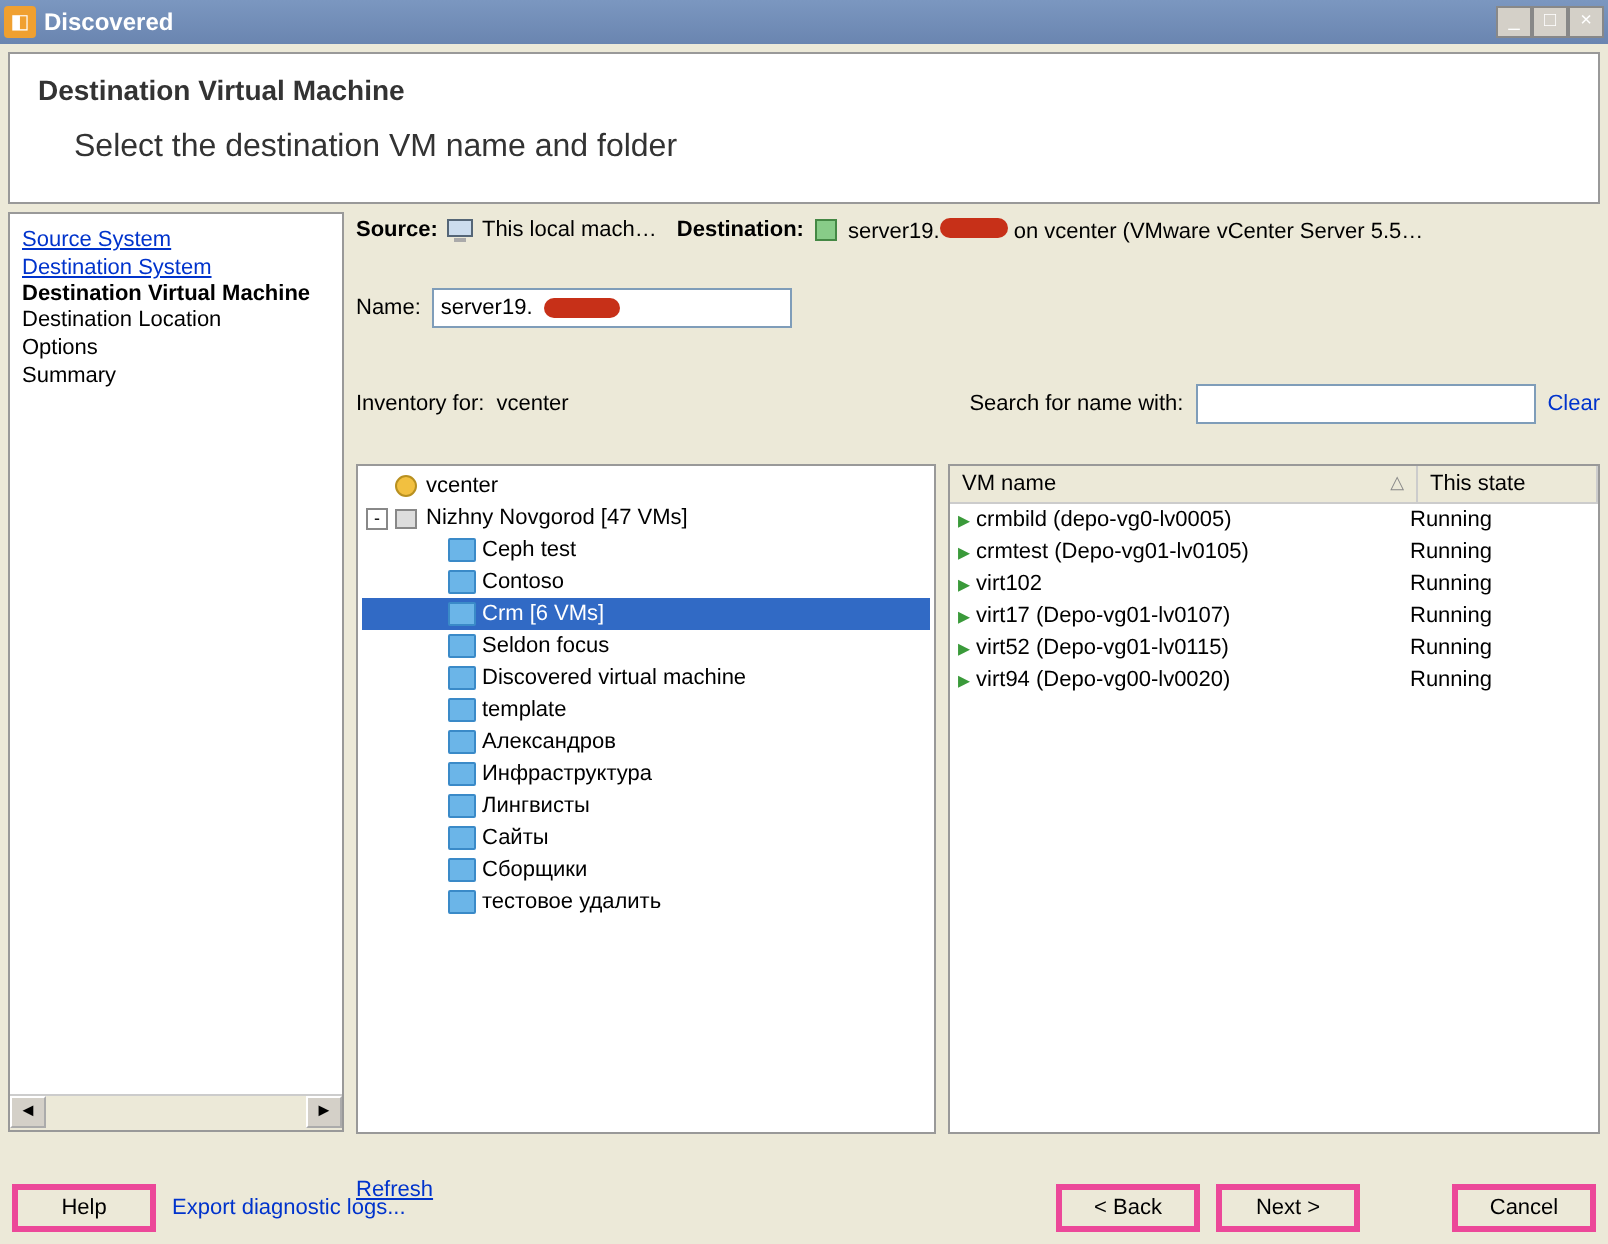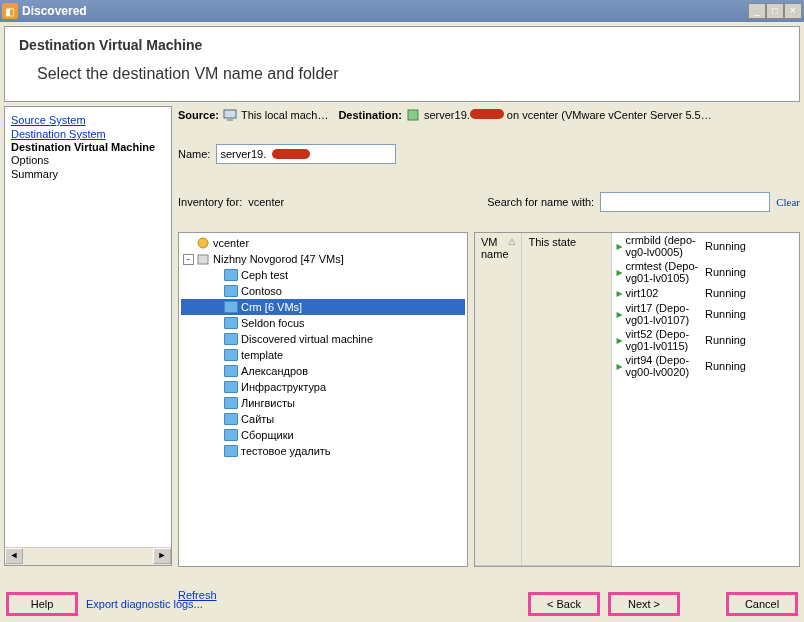--- a/index.html
+++ b/index.html
@@ -20,24 +20,24 @@
 .sidebar-scroll { position: absolute; bottom: 0; left: 0; right: 0; height: 18px; background: #ece9d8; border-top: 1px solid #ccc; display: flex; justify-content: space-between; }
 .scroll-btn { width: 18px; height: 16px; background: #d4d0c8; border: 1px outset #fff; font-size: 9px; text-align: center; line-height: 12px; }
 .main { flex: 1; display: flex; flex-direction: column; gap: 16px; }
 .src-row { display: flex; align-items: center; gap: 4px; padding: 2px 0; }
 .src-row b { font-weight: bold; }
 .mini-icon { width: 14px; height: 14px; display: inline-block; }
 .name-row { display: flex; align-items: center; gap: 6px; margin: 4px 0; }
 .name-row input { width: 180px; height: 20px; font-size: 11px; padding: 1px 3px; border: 1px solid #7f9db9; }
 .inv-row { display: flex; align-items: center; gap: 6px; margin-top: 8px; }
 .inv-row input { width: 170px; height: 20px; border: 1px solid #7f9db9; padding: 1px 3px; }
-.clear-link { color: #0033cc; cursor: pointer; font-family: Liberation Serif, serif; }
+.clear-link { color: #0033cc; cursor: pointer; }
 .panels { display: flex; gap: 6px; margin-top: 4px; flex: 1; }
 .tree-panel { width: 290px; height: 335px; background: white; border: 1px solid #999; overflow: auto; padding: 2px; }
-.vm-panel { flex: 1; height: 335px; background: white; border: 1px solid #999; display: flex; flex-direction: row; }
+.vm-panel { flex: 1; height: 335px; background: white; border: 1px solid #999; display: flex; flex-direction: column; }
 .vm-header { display: flex; background: #ece9d8; border-bottom: 1px solid #ccc; }
 .vm-header div { padding: 3px 6px; border-right: 1px solid #ccc; font-size: 11px; }
 .vm-header .col1 { flex: 1; display: flex; justify-content: space-between; }
 .vm-header .col2 { width: 90px; }
 .vm-row { display: flex; padding: 1px 4px; align-items: center; }
 .vm-row .col1 { flex: 1; display: flex; align-items: center; gap: 3px; }
 .vm-row .col2 { width: 90px; }
 .tree-row { display: flex; align-items: center; padding: 0 2px; white-space: nowrap; cursor: pointer; height: 16px; }
 .tree-row.selected { background: #316ac5; color: white; }
 .exp { width: 11px; height: 11px; border: 1px solid #888; text-align: center; line-height: 8px; font-size: 9px; margin-right: 2px; background: white; color: #000; }
@@ -70,20 +70,21 @@
   <div class="header-title">Destination Virtual Machine</div>
   <div class="header-sub">Select the destination VM name and folder</div>
 </div>
 
 <div class="body-area">
   <div class="sidebar">
     <div id="sidebar-items">
         <a>Source System</a>
         <a>Destination System</a>
         <div class="current">Destination Virtual Machine</div>
+        <div class="plain">Destination Location</div>
         <div class="plain">Options</div>
         <div class="plain">Summary</div>
       </div>
     <div class="sidebar-scroll">
       <div class="scroll-btn">◄</div>
       <div class="scroll-btn">►</div>
     </div>
   </div>
 
   <div class="main">

